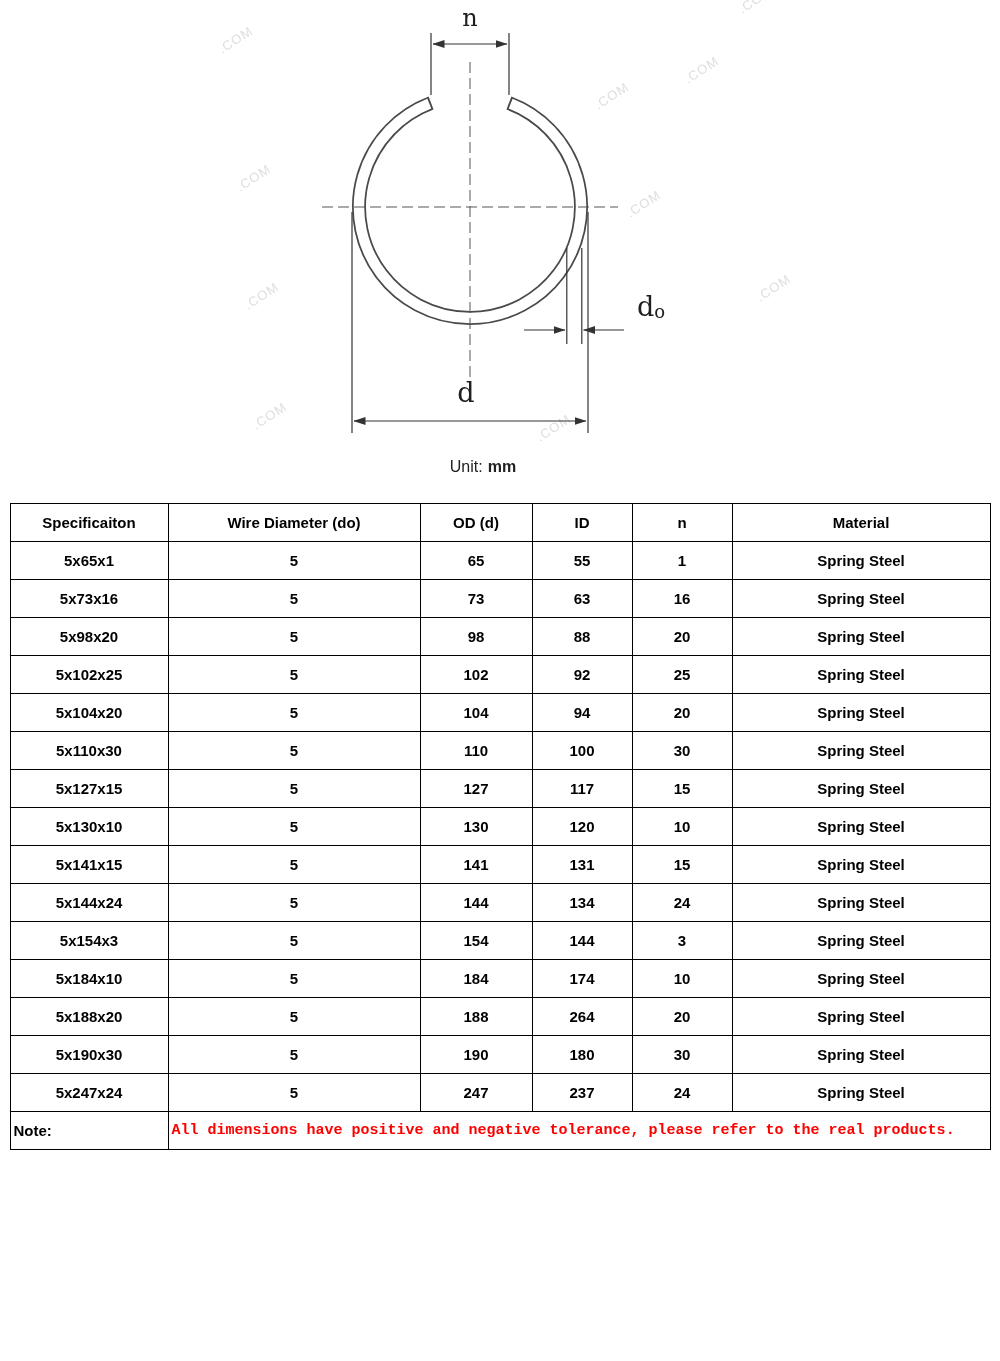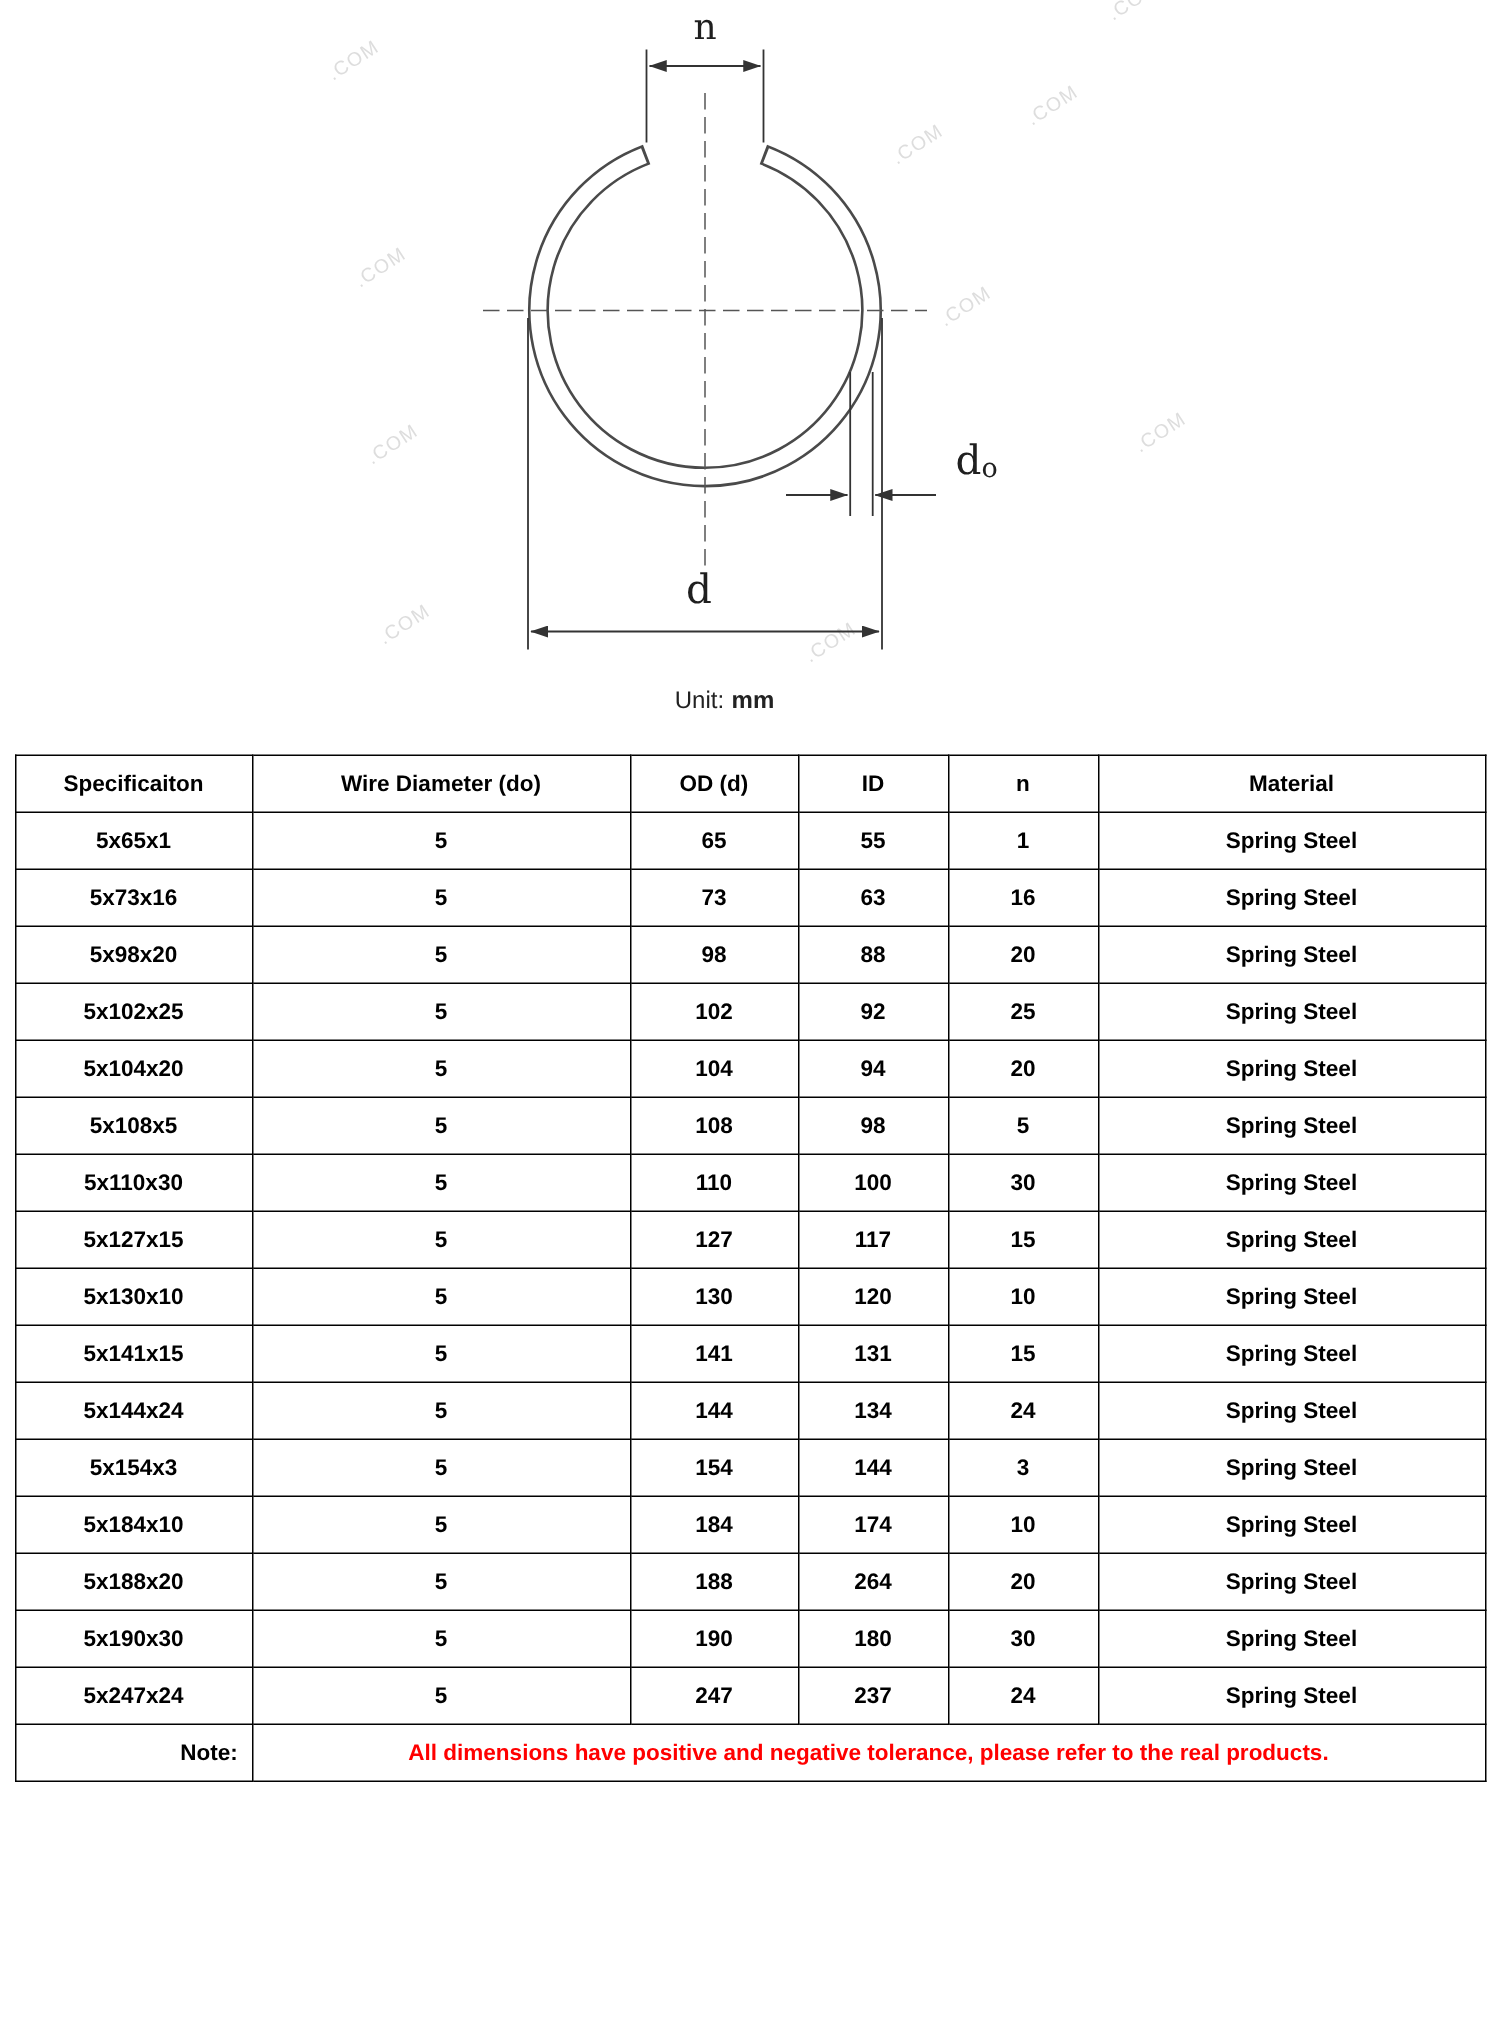--- a/index.html
+++ b/index.html
@@ -36,22 +36,22 @@
     border: 1px solid #000000;
     height: 38px;
     text-align: center;
     vertical-align: middle;
     font-weight: bold;
     font-size: 15px;
     color: #000000;
     padding: 0 3px;
     font-family: "Liberation Sans", sans-serif;
   }
-  .spec td.note-label { text-align: right; padding-right: 9px; }
-  .spec td.note-text  { text-align: center; font-weight: bold; }
+  .spec td.note-label { text-align: left; padding-right: 9px; }
+  .spec td.note-text  { text-align: left; font-weight: bold; font-family: Liberation Mono, monospace; }
 </style>
 </head>
 <body>
 
 <div class="page">
 
   <div class="diagram">
     <svg width="1000" height="500" viewBox="0 0 1000 500" xmlns="http://www.w3.org/2000/svg">
       <defs>
         <marker id="arr" viewBox="0 0 12 8" refX="11.5" refY="4" markerWidth="12" markerHeight="8" orient="auto-start-reverse" markerUnits="userSpaceOnUse">
@@ -164,28 +164,20 @@
         </tr>
         <tr>
           <td>5x104x20</td>
           <td>5</td>
           <td>104</td>
           <td>94</td>
           <td>20</td>
           <td>Spring Steel</td>
         </tr>
         <tr>
-          <td>5x108x5</td>
-          <td>5</td>
-          <td>108</td>
-          <td>98</td>
-          <td>5</td>
-          <td>Spring Steel</td>
-        </tr>
-        <tr>
           <td>5x110x30</td>
           <td>5</td>
           <td>110</td>
           <td>100</td>
           <td>30</td>
           <td>Spring Steel</td>
         </tr>
         <tr>
           <td>5x127x15</td>
           <td>5</td>

